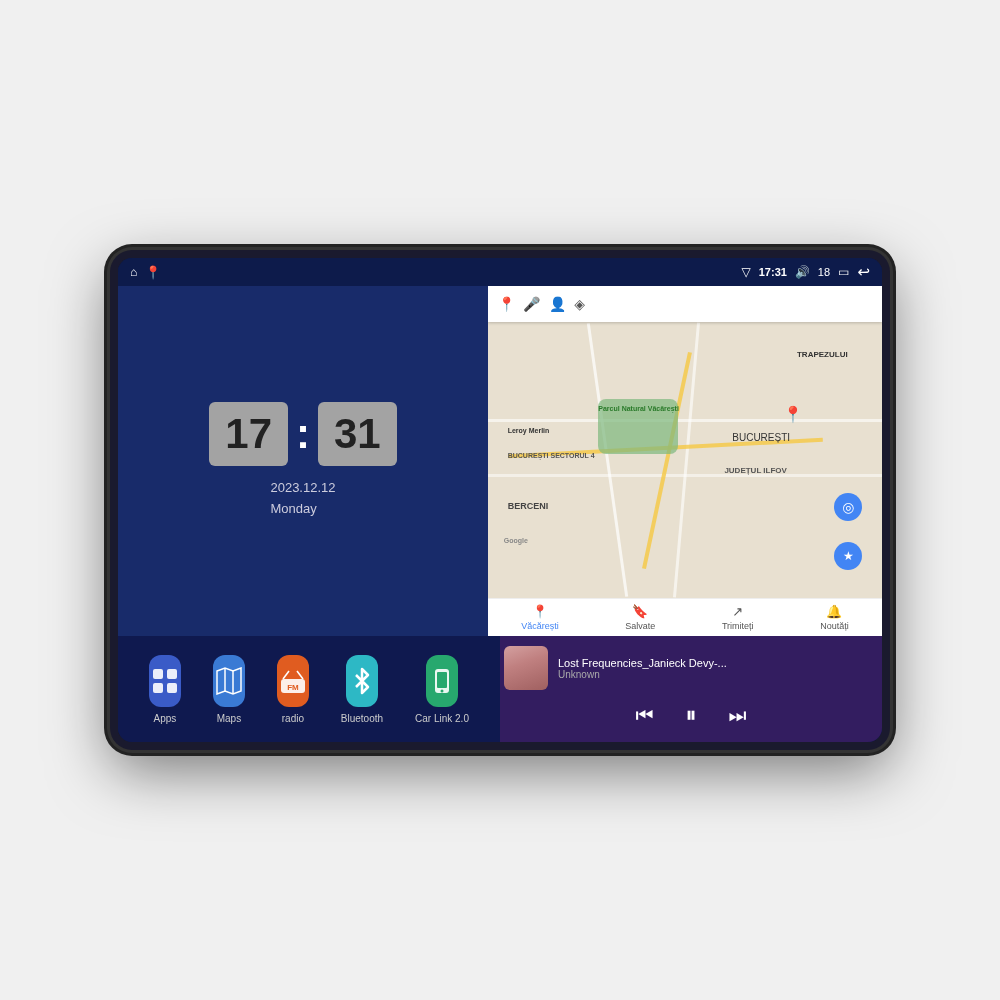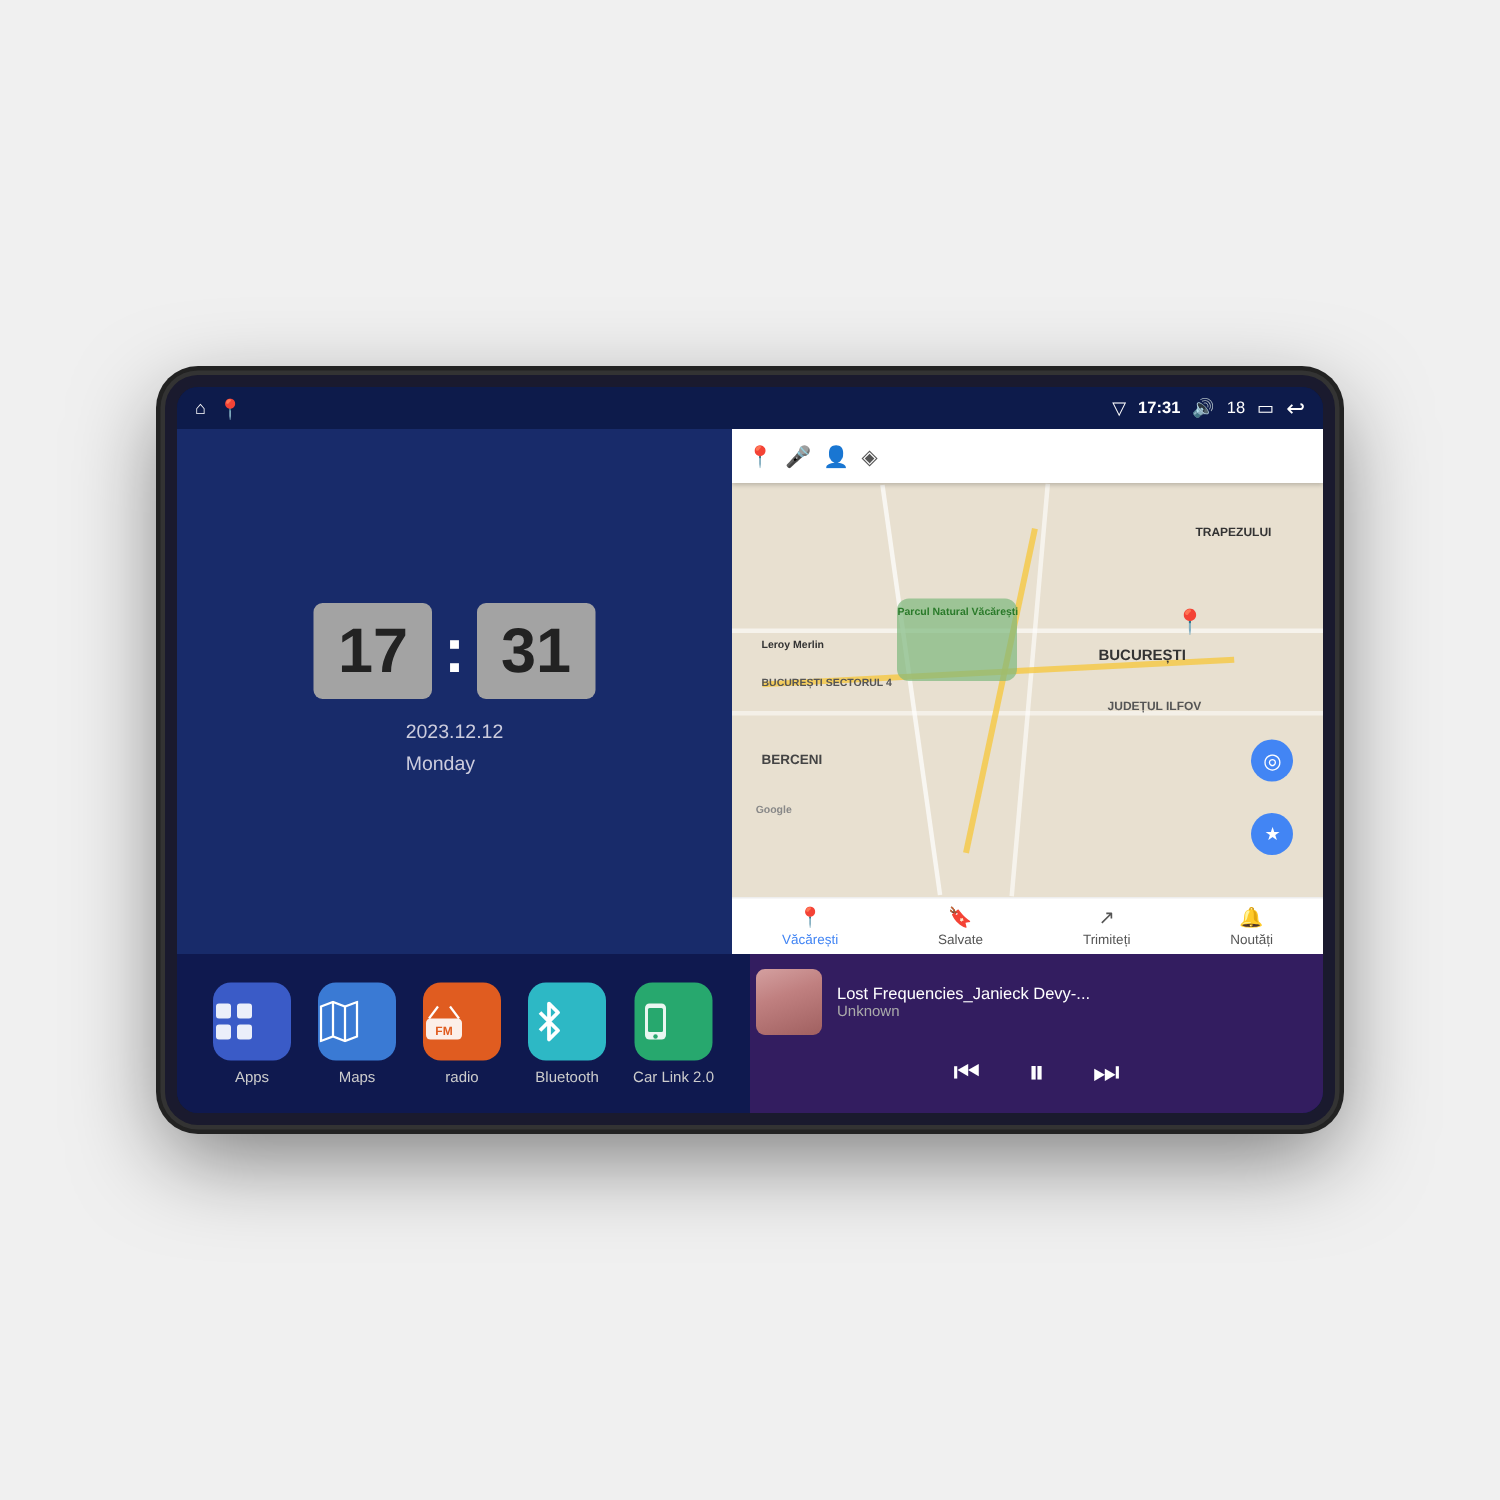--- a/index.html
+++ b/index.html
@@ -218,26 +218,26 @@
       padding: 10px 15px;
     }
     .app-icon-item {
       display: flex;
       flex-direction: column;
       align-items: center;
       gap: 6px;
       cursor: pointer;
     }
     .app-icon-box {
-      width: 52px;
+      width: 32px;
       height: 52px;
       border-radius: 12px;
       display: flex;
       align-items: center;
-      justify-content: flex-start;
+      justify-content: center;
       font-size: 22px;
     }
     .app-icon-label {
       font-size: 10px;
       color: #ccc;
       text-align: center;
     }
     
     .music-panel {
       background: rgba(60, 30, 100, 0.8);
@@ -350,22 +350,22 @@
 
               <div class="map-road" style="width:3px;height:100%;left:30%;top:0;transform:rotate(-8deg);background:#fff;opacity:0.7;"></div>
               <div class="map-road" style="width:3px;height:100%;left:50%;top:0;transform:rotate(5deg);background:#fff;opacity:0.6;"></div>
               <div class="map-road" style="width:100%;height:3px;top:35%;left:0;background:#fff;opacity:0.6;"></div>
               <div class="map-road" style="width:100%;height:3px;top:55%;left:0;background:#fff;opacity:0.5;"></div>
               <div class="map-road map-road-major" style="width:4px;height:80%;left:45%;top:10%;transform:rotate(12deg);opacity:0.8;"></div>
               <div class="map-road map-road-major" style="width:80%;height:4px;top:45%;left:5%;transform:rotate(-3deg);opacity:0.8;"></div>
 
               <div class="map-green-area" style="width:80px;height:55px;left:28%;top:28%;border-radius:8px;opacity:0.7;"></div>
 
-              <div class="map-label" style="left:62%;top:40%;font-size:10px;font-weight:700;color:#333;">BUCUREȘTI</div>
-              <div class="map-label" style="left:60%;top:52%;font-size:8px;color:#555;margin-left:14px;">JUDEȚUL ILFOV</div>
+              <div class="map-label" style="left:62%;top:40%;font-size:10px;font-weight:400;color:#333;">BUCUREȘTI</div>
+              <div class="map-label" style="left:60%;top:52%;font-size:8px;color:#555;">JUDEȚUL ILFOV</div>
               <div class="map-label" style="left:5%;top:65%;font-size:9px;color:#444;">BERCENI</div>
               <div class="map-label" style="left:28%;top:30%;font-size:7px;color:#2a7a2a;font-weight:bold;">Parcul Natural Văcărești</div>
               <div class="map-label" style="left:5%;top:38%;font-size:7px;color:#333;">Leroy Merlin</div>
               <div class="map-label" style="left:5%;top:47%;font-size:7px;color:#555;">BUCUREȘTI SECTORUL 4</div>
               <div class="map-label" style="left:4%;top:78%;font-size:7px;color:#888;">Google</div>
               <div class="map-label" style="left:67%;top:10%;font-size:8px;color:#333;font-weight:bold;margin-left:45px;">TRAPEZULUI</div>
 
               <div style="position:absolute;right:5%;bottom:28%;background:#4285F4;color:#fff;border-radius:50%;width:28px;height:28px;display:flex;align-items:center;justify-content:center;font-size:14px;">◎</div>
 
               <div style="position:absolute;right:5%;bottom:10%;background:#4285F4;color:#fff;border-radius:50%;width:28px;height:28px;display:flex;align-items:center;justify-content:center;font-size:12px;">★</div>

